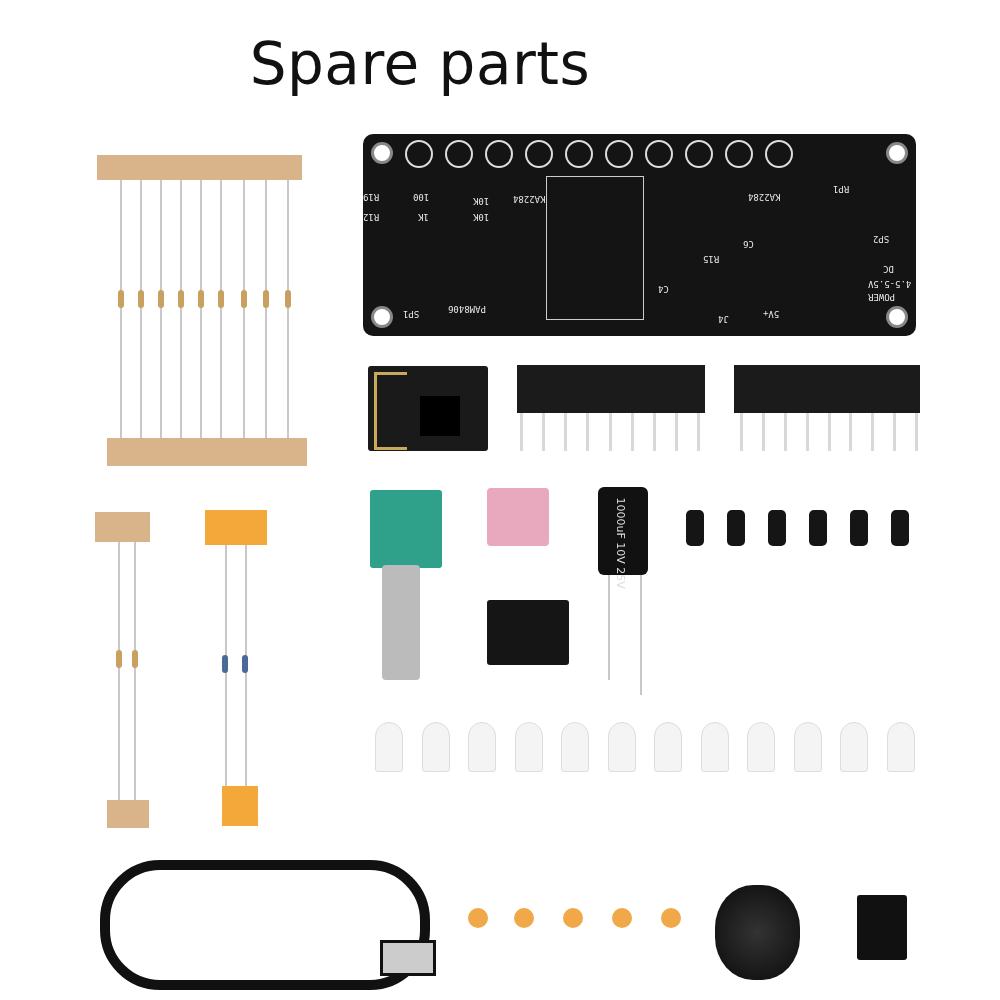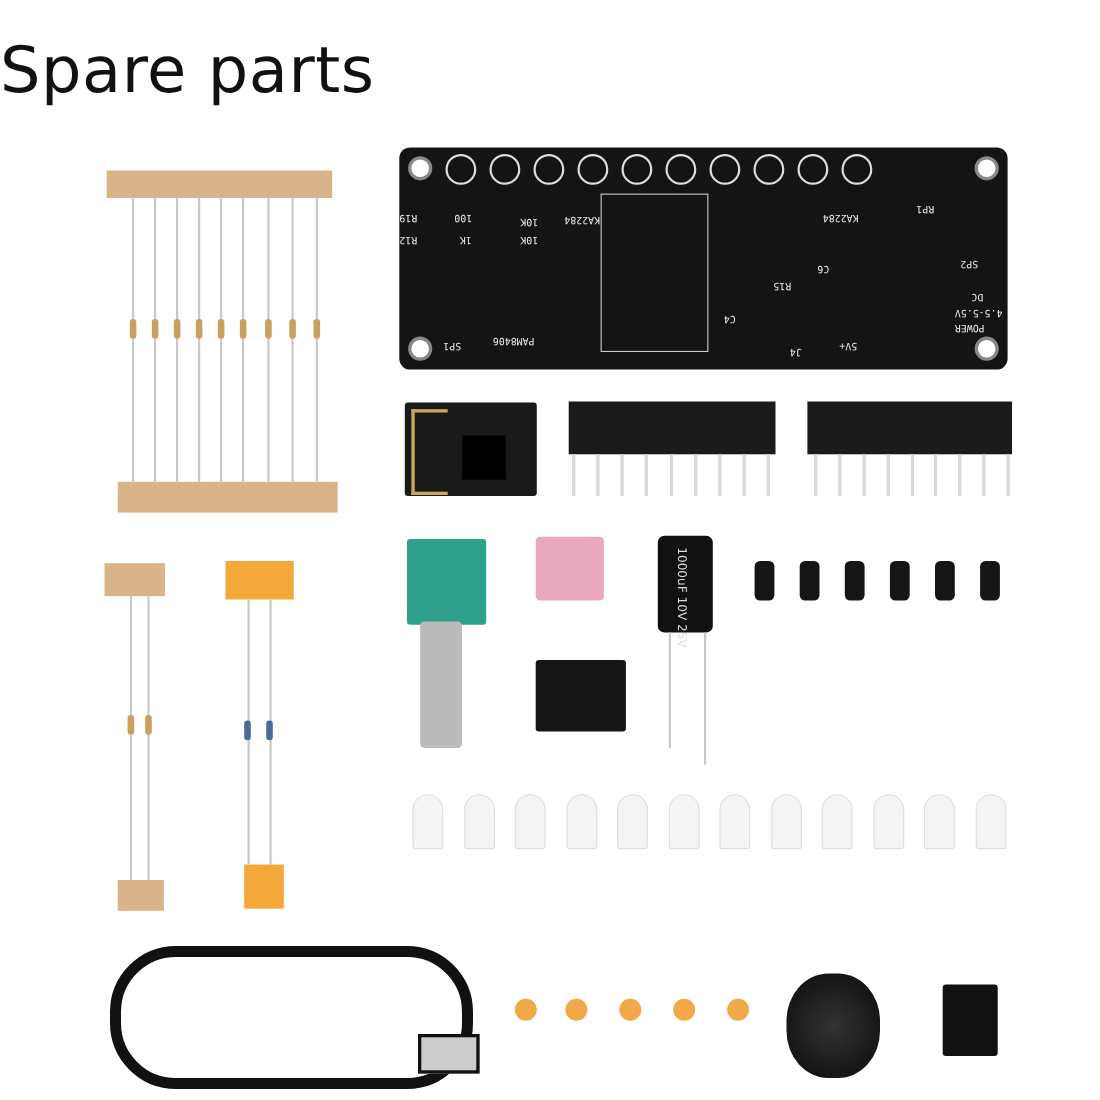--- a/index.html
+++ b/index.html
@@ -1,18 +1,18 @@
 <!DOCTYPE html>
 <html><head>
 <meta charset="utf-8">
 <style>
   html,body{margin:0;padding:0;background:#fff;}
   body{width:1000px;height:1000px;position:relative;overflow:hidden;font-family:"DejaVu Sans",sans-serif;}
   .abs{position:absolute;}
-  .title{left:0;top:30px;width:840px;font-size:58px;font-weight:500;color:#111;letter-spacing:0.5px;}
+  .title{left:0;top:30px;width:840px;text-align:center;font-size:58px;font-weight:500;color:#111;letter-spacing:0.5px;}
   .pcb{left:363px;top:134px;width:553px;height:202px;background:#141414;border-radius:10px;}
   .pcb .hole{position:absolute;width:22px;height:22px;border-radius:50%;background:#fff;border:3px solid #888;box-sizing:border-box;}
   .pcb .led{position:absolute;top:6px;width:28px;height:28px;border-radius:50%;border:2px solid #ddd;box-sizing:border-box;}
   .pcb .lbl{position:absolute;color:#e8e8e8;font-size:9px;font-family:"DejaVu Sans Mono",monospace;transform:rotate(180deg);}
   .pcb .module{position:absolute;left:183px;top:42px;width:96px;height:142px;border:1px solid #ccc;}
   .tape{background:#d9b48a;}
   .lead{background:#c8c8c8;width:2px;}
   .res{width:6px;height:18px;background:#c9a060;border-radius:3px;}
   .resblue{width:6px;height:18px;background:#4a6a9a;border-radius:3px;}
   .bt{left:368px;top:366px;width:120px;height:85px;background:#1a1a1a;border-radius:3px;}

